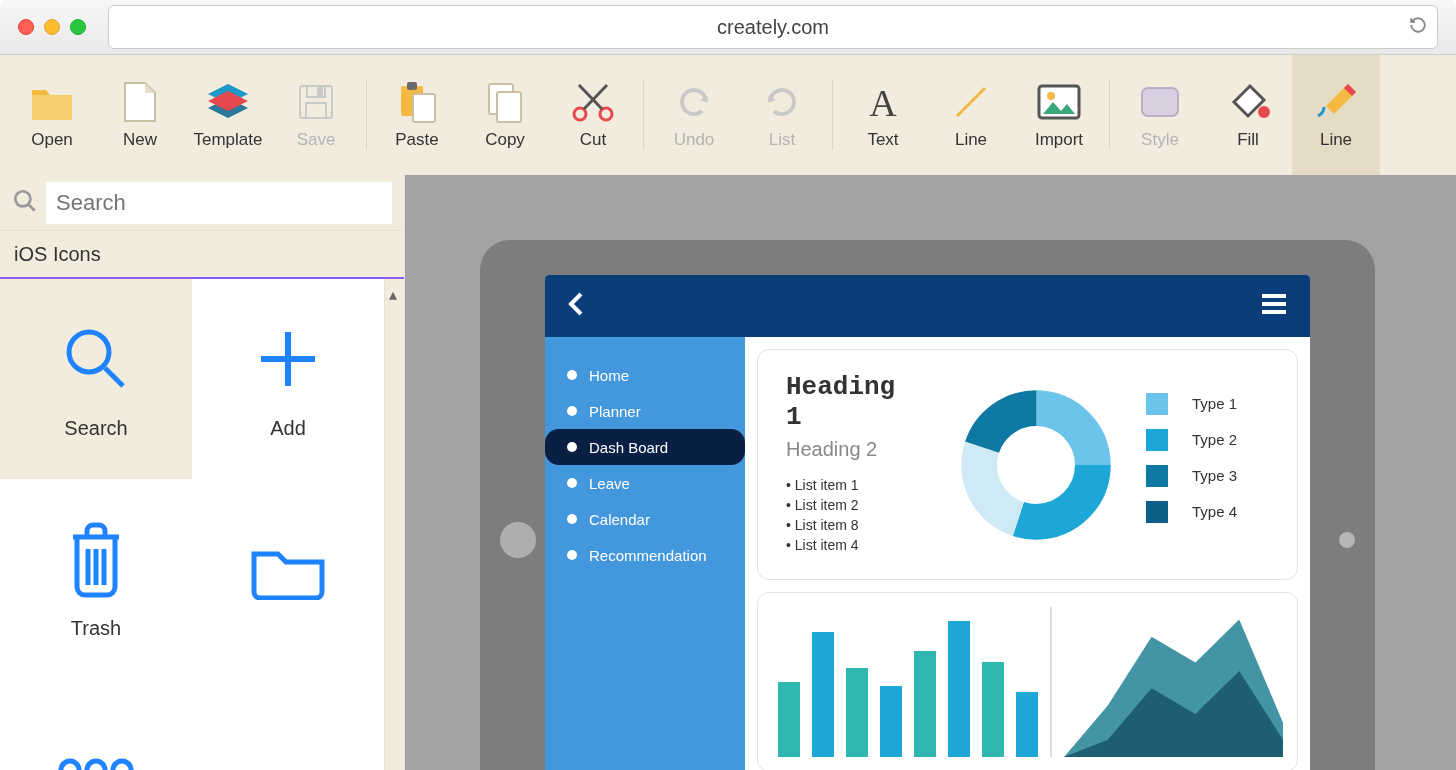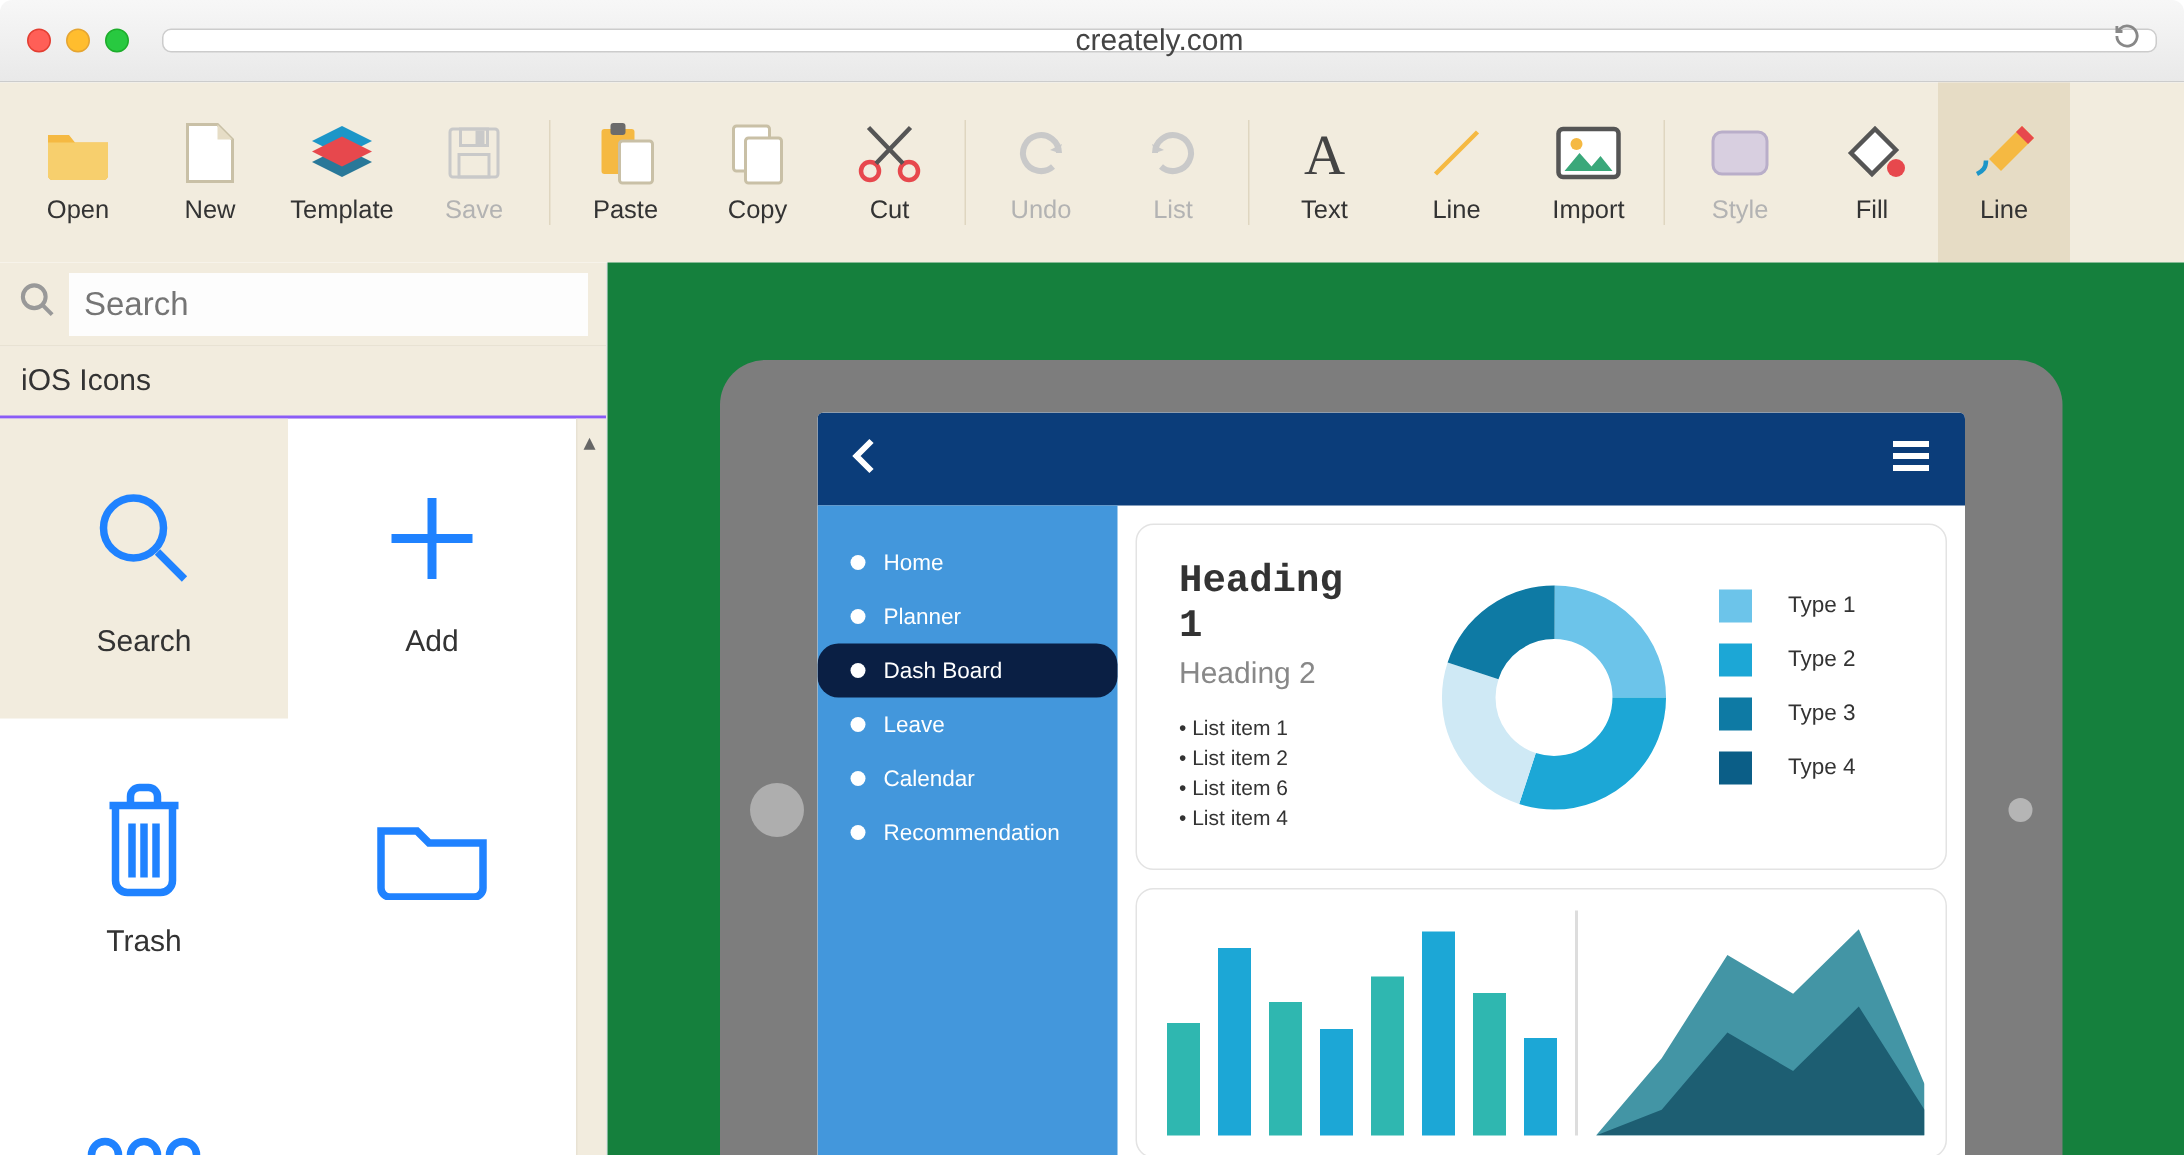--- a/index.html
+++ b/index.html
@@ -6,21 +6,21 @@
 body { font-family: -apple-system, "Helvetica Neue", Arial, sans-serif; width:1456px; height:770px; overflow:hidden; background:#fff; }
 .window { width:1456px; height:770px; }
 
 
 .title-bar { height:55px; background:linear-gradient(#f7f7f7,#e9e9e9); border-bottom:1px solid #ccc; border-top-left-radius:8px; border-top-right-radius:8px; display:flex; align-items:center; padding:0 18px; gap:10px; }
 .traffic-lights { display:flex; gap:10px; margin-right:12px;}
 .light { width:16px; height:16px; border-radius:50%; }
 .light.red { background:#ff5f57; border:1px solid #e33e32;}
 .light.yellow { background:#ffbd2e; border:1px solid #e5a532;}
 .light.green { background:#28c940; border:1px solid #1dad2b;}
-.url-bar { flex:1; height:16px; background:#fff; border:1px solid #ccc; border-radius:6px; display:flex; align-items:center; justify-content:center; color:#444; font-size:20px; position:relative;}
+.url-bar { flex:1; height:44px; background:#fff; border:1px solid #ccc; border-radius:6px; display:flex; align-items:center; justify-content:center; color:#444; font-size:20px; position:relative;}
 .url-bar .reload { position:absolute; right:10px; color:#888;}
 
 
 .toolbar { height:120px; background:#f2ecde; display:flex; align-items:center; padding:0 8px;}
 .tool-group { display:flex; align-items:center; height:100%; }
 .tool-btn { width:88px; height:100%; display:flex; flex-direction:column; align-items:center; justify-content:center; gap:6px; cursor:pointer; font-size:17px; color:#333;}
 .tool-btn.disabled { color:#b3b3b3;}
 .tool-btn.active { background:#e6dcc5;}
 .tool-sep { width:1px; height:70px; background:#dfd6c0; margin:0 6px;}
 .tool-icon { width:44px; height:44px; display:flex; align-items:center; justify-content:center;}
@@ -32,21 +32,21 @@
 .search-row input { flex:1; border:none; outline:none; font-size:22px; background:#fdfdfd; height:42px; padding:0 10px; color:#999;}
 .search-row .mag { margin-right:8px; color:#888;}
 .panel-header { height:48px; background:#f2ecde; border-bottom:2px solid #8b5cf6; display:flex; align-items:center; padding:0 14px; font-size:20px; color:#333;}
 .shape-area { flex:1; display:flex; position:relative; overflow:hidden;}
 .shape-grid { flex:1; display:grid; grid-template-columns:1fr 1fr; grid-auto-rows:200px; padding:0; }
 .shape-item { display:flex; flex-direction:column; align-items:center; justify-content:center; gap:18px; cursor:pointer; font-size:20px; color:#333;}
 .shape-item.first { background:#f2ecde;}
 .shape-svg { width:80px; height:80px; display:flex; align-items:center; justify-content:center; color:#1f82ff;}
 .scroll-strip { width:20px; background:#f2ecde; border-left:1px solid #e8e2d3; position:relative;}
 .scroll-strip .arrow-up { position:absolute; top:6px; left:4px; color:#666;}
-.canvas { flex:1; background:#15803d; position:relative; overflow:hidden;}
+.canvas { flex:1; background:#a3a3a3; position:relative; overflow:hidden;}
 
 
 .tablet { position:absolute; left:75px; top:65px; width:895px; height:600px; background:#7d7d7d; border-radius:30px; padding:35px 65px; }
 .home-btn-left { position:absolute; left:20px; top:50%; transform:translateY(-50%); width:36px; height:36px; border-radius:50%; background:#aeaeae;}
 .home-btn-right { position:absolute; right:20px; top:50%; transform:translateY(-50%); width:16px; height:16px; border-radius:50%; background:#b5b5b5;}
 .screen { width:100%; height:100%; background:#fff; border-radius:4px; overflow:hidden; display:flex; flex-direction:column;}
 .app-header { height:62px; background:#0b3d7a; display:flex; align-items:center; justify-content:space-between; padding:0 22px; color:#fff;}
 .app-body { flex:1; display:flex;}
 .app-nav { width:200px; background:#4397dc; color:#fff; padding:20px 0; font-size:15px;}
 .nav-item { display:flex; align-items:center; gap:12px; height:36px; padding:0 22px;}
@@ -358,21 +358,21 @@
                 </div>
               </div>
             <div class="content">
               <div class="card top">
                 <div class="headings" style="flex:0 0 140px;">
                   <h1>Heading 1</h1>
                   <h2>Heading 2</h2>
                   <ul class="list" id="list-items">
                       <li>List item 1</li>
                       <li>List item 2</li>
-                      <li>List item 6</li>
+                      <li>List item 8</li>
                       <li>List item 4</li>
                     </ul>
                 </div>
                 <div class="donut-wrap">
                   <svg width="150" height="150" viewBox="0 0 42 42" id="donut">
                       <circle cx="21" cy="21" r="15.915" fill="transparent" stroke="#6cc4ea" stroke-width="10" stroke-dasharray="25 75" stroke-dashoffset="25"></circle>
                       <circle cx="21" cy="21" r="15.915" fill="transparent" stroke="#1ca7d6" stroke-width="10" stroke-dasharray="30 70" stroke-dashoffset="0"></circle>
                       <circle cx="21" cy="21" r="15.915" fill="transparent" stroke="#cfe9f5" stroke-width="10" stroke-dasharray="25 75" stroke-dashoffset="-30"></circle>
                       <circle cx="21" cy="21" r="15.915" fill="transparent" stroke="#0e7aa4" stroke-width="10" stroke-dasharray="20 80" stroke-dashoffset="-55"></circle>
                       <circle cx="21" cy="21" r="9" fill="#fff"></circle>

